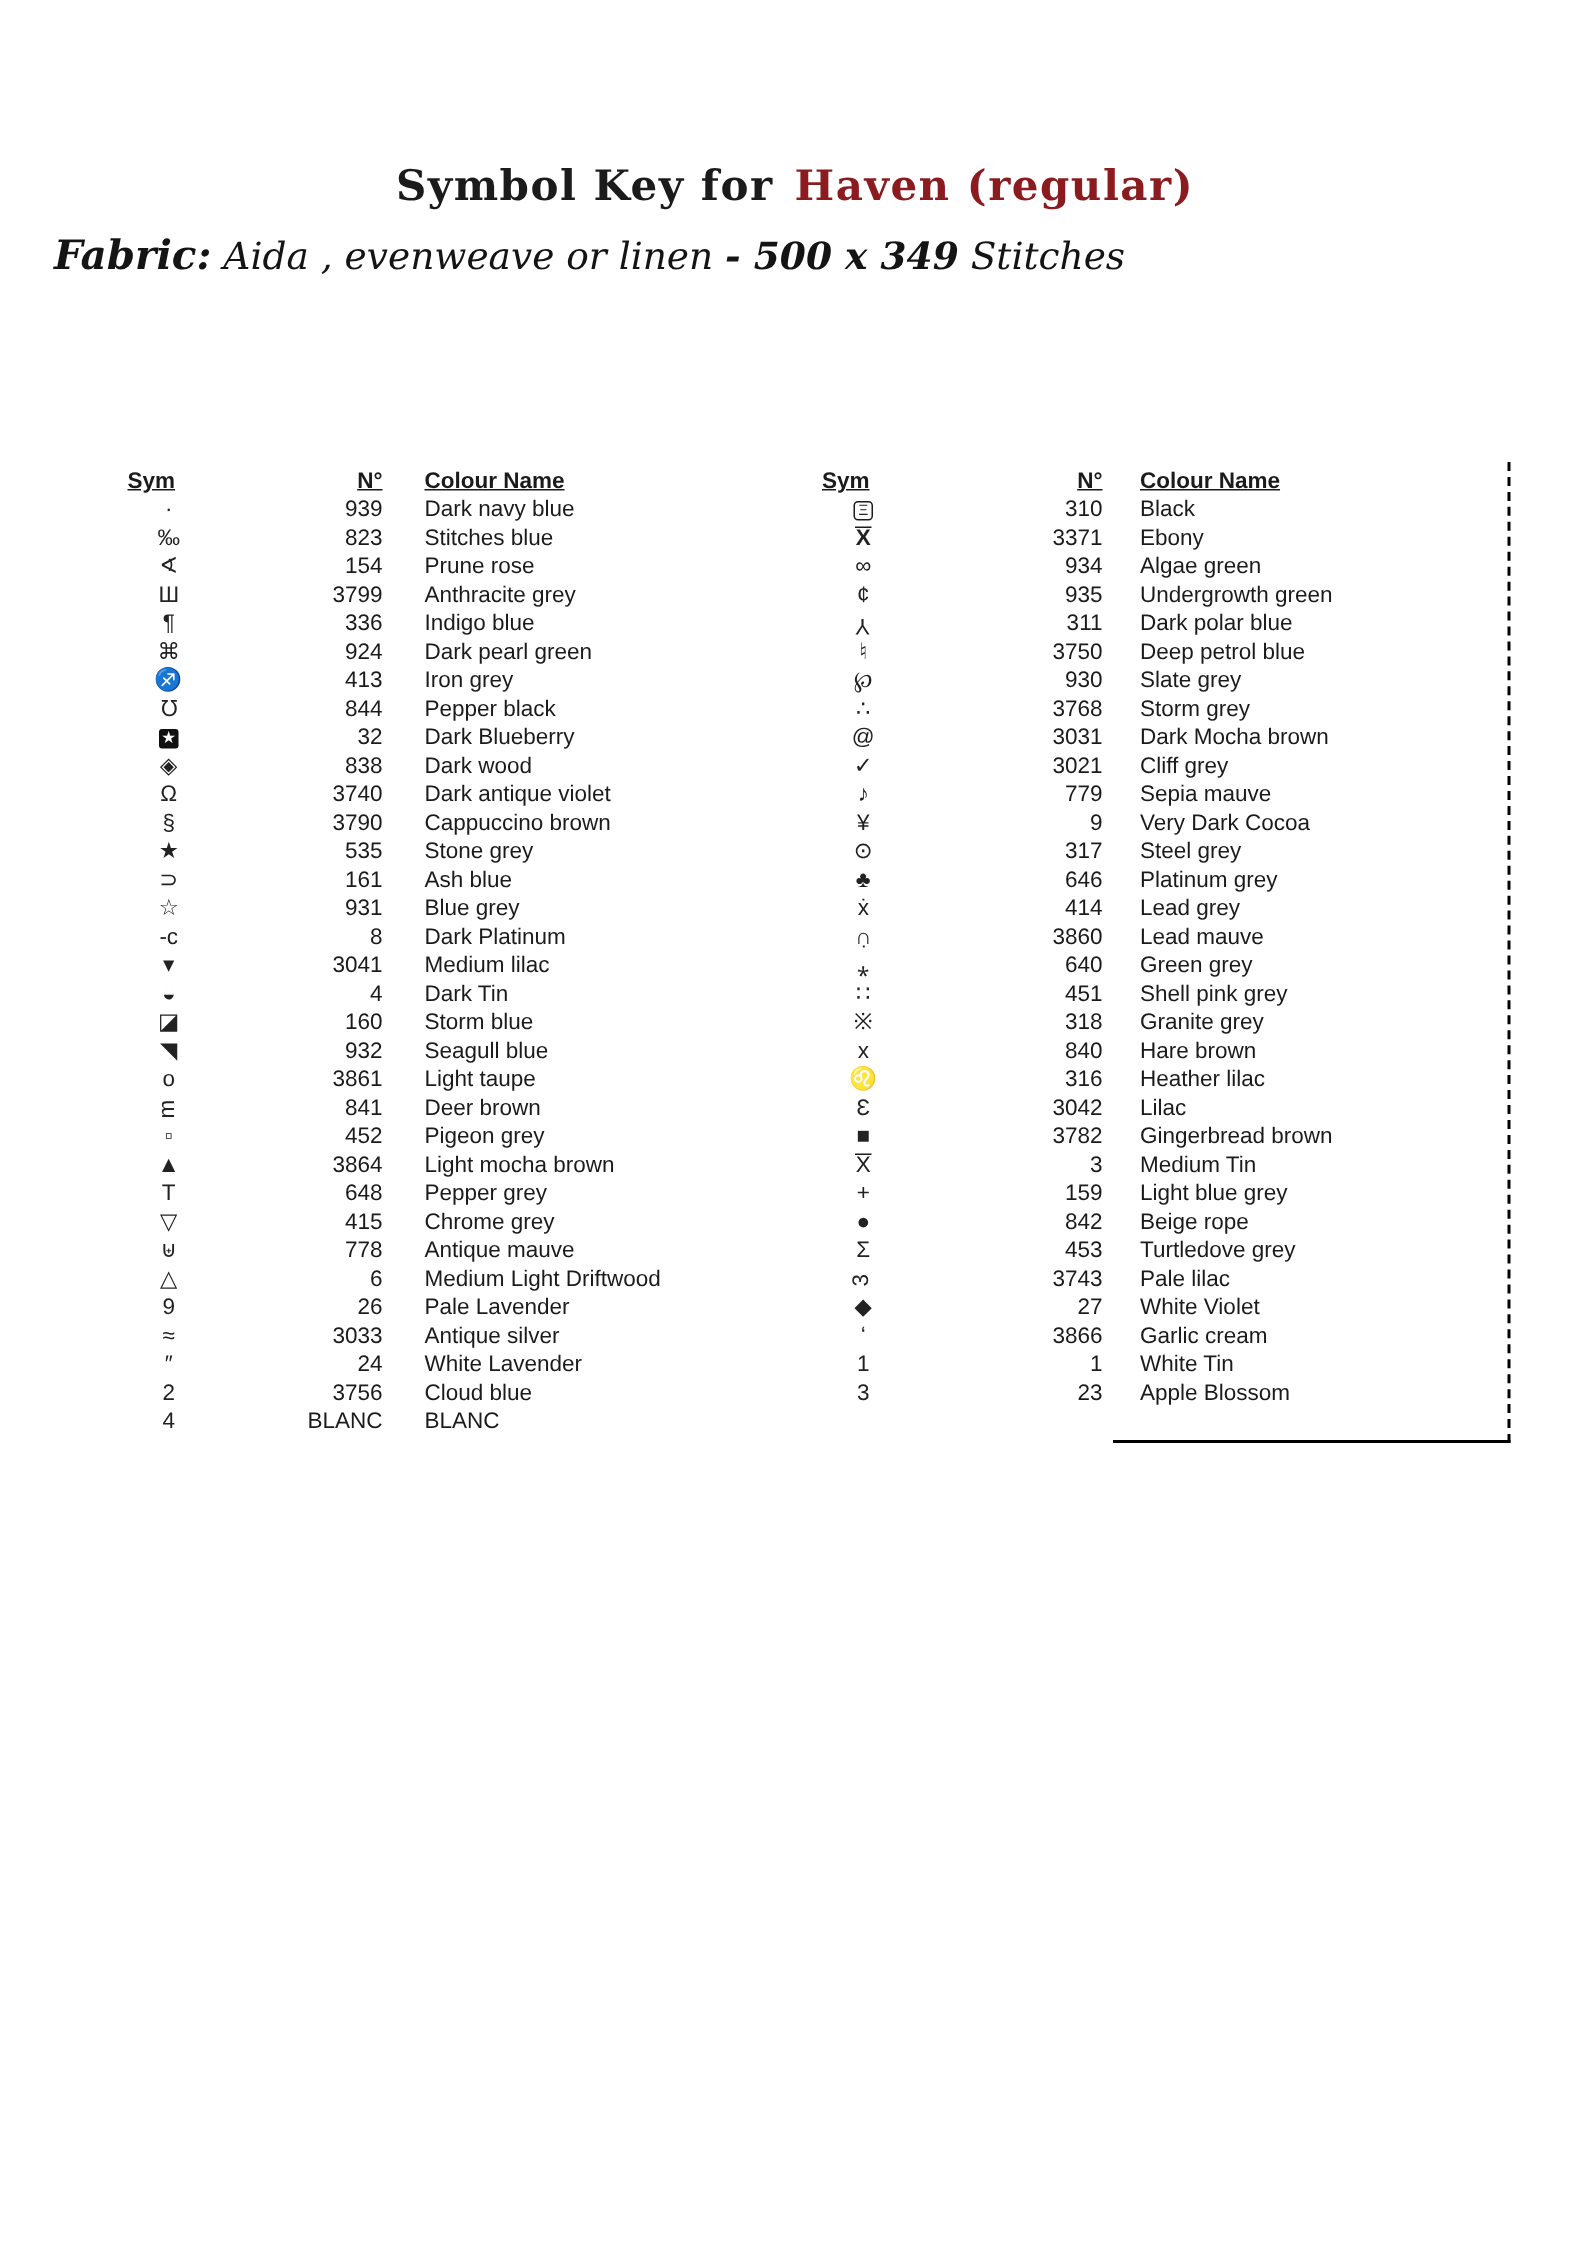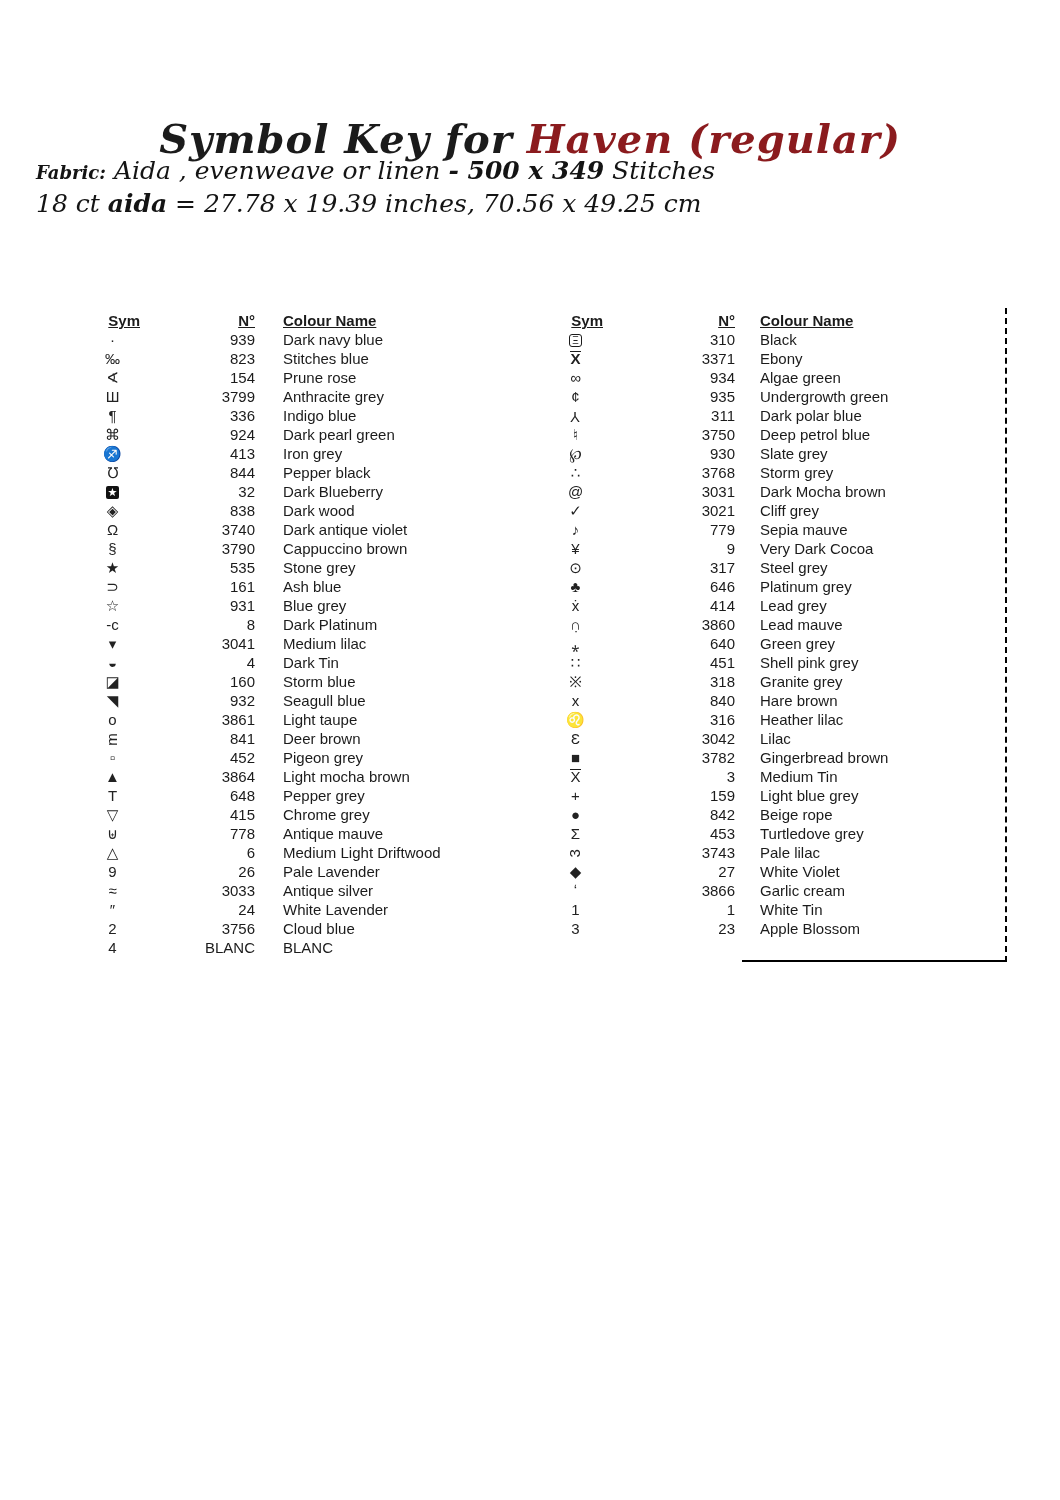--- a/index.html
+++ b/index.html
@@ -1,45 +1,45 @@
 <!DOCTYPE html>
 <html><head>
 <meta charset="utf-8">
 <style>
   html,body{margin:0;padding:0;background:#e8e8e8;}
   .page{position:relative;width:1060px;height:1500px;background:#ffffff;margin:0 auto;
         font-family:"Liberation Sans",sans-serif;color:#1b1b1b;overflow:hidden;}
 
   
   .title{position:absolute;top:88px;left:0;width:100%;text-align:center;
-         font-family:"DejaVu Serif",serif;font-style:italic;font-weight:bold;
-         font-size:40px;letter-spacing:1px;white-space:nowrap;}
+         font-family:"DejaVu Serif",serif;font-weight:bold;
+         font-size:28px;letter-spacing:1px;white-space:nowrap;}
   .title .accent{color:#8b1b1e;margin-left:14px;}
 
   
   .fabric{position:absolute;top:155px;left:36px;width:990px;
           font-family:"DejaVu Serif",serif;font-style:italic;font-size:25px;
           line-height:31px;color:#141414;}
   .fabric .seg-b{font-weight:bold;}
-  .fabric .f-label{font-size:18px;}
+  .fabric .f-label{font-size:27px;}
 
   
   .key{position:absolute;top:311px;left:0;width:1010px;font-size:15px;}
   .kcol{position:absolute;top:0;}
   .kcol.left{left:85px;width:440px;}
   .kcol.right{left:548px;width:440px;}
   .khead,.krow{display:flex;align-items:baseline;height:19px;line-height:19px;}
   .khead{font-weight:bold;}
   .khead .h{ text-decoration:underline;}
   .sym{width:55px;text-align:center;flex:0 0 55px;color:#222;}
   .kcol.left  .num{width:115px;flex:0 0 115px;text-align:right;}
   .kcol.right .num{width:132px;flex:0 0 132px;text-align:right;}
   .kcol.left  .name{padding-left:28px;white-space:nowrap;}
   .kcol.right .name{padding-left:25px;white-space:nowrap;}
-  .khead .sym-h{width:55px;flex:0 0 55px;text-align:right;}
+  .khead .sym-h{width:55px;flex:0 0 55px;text-align:left;}
 
   .g{display:inline-block;}
   .g.rot{transform-origin:50% 55%;}
   .g.boxed{border:1.6px solid #1b1b1b;border-radius:3px;font-size:10px;line-height:11px;
            padding:0 2px;vertical-align:1px;}
   .g.invert{background:#111;color:#fff;font-size:11px;line-height:13px;padding:0 2px;
             border-radius:2px;vertical-align:1px;}
   .g.overline{border-top:1.6px solid #1b1b1b;line-height:13px;padding-top:0;}
   .g.bold{font-weight:900;}
 
@@ -49,21 +49,20 @@
 </style>
 </head>
 <body>
 
 <div class="page">
 
   <h1 class="title"><span>Symbol Key for</span><span class="accent">Haven (regular)</span></h1>
 
   <div class="fabric">
       <div><span class="seg-b f-label">Fabric:</span><span>  Aida , evenweave or  linen </span><span class="seg-b">- 500 x 349</span><span> Stitches</span></div>
-      <div><span>18 ct </span><span class="seg-b">aida</span><span>  = 27.78 x 19.39 inches, 70.56 x 49.25 cm</span></div>
     </div>
 
   <div class="key">
     <div class="kcol left">
       <div class="khead">
         <span class="sym-h h">Sym</span>
         <span class="num h">N°</span>
         <span class="name h">Colour Name</span>
       </div>
       <div class="rows">

